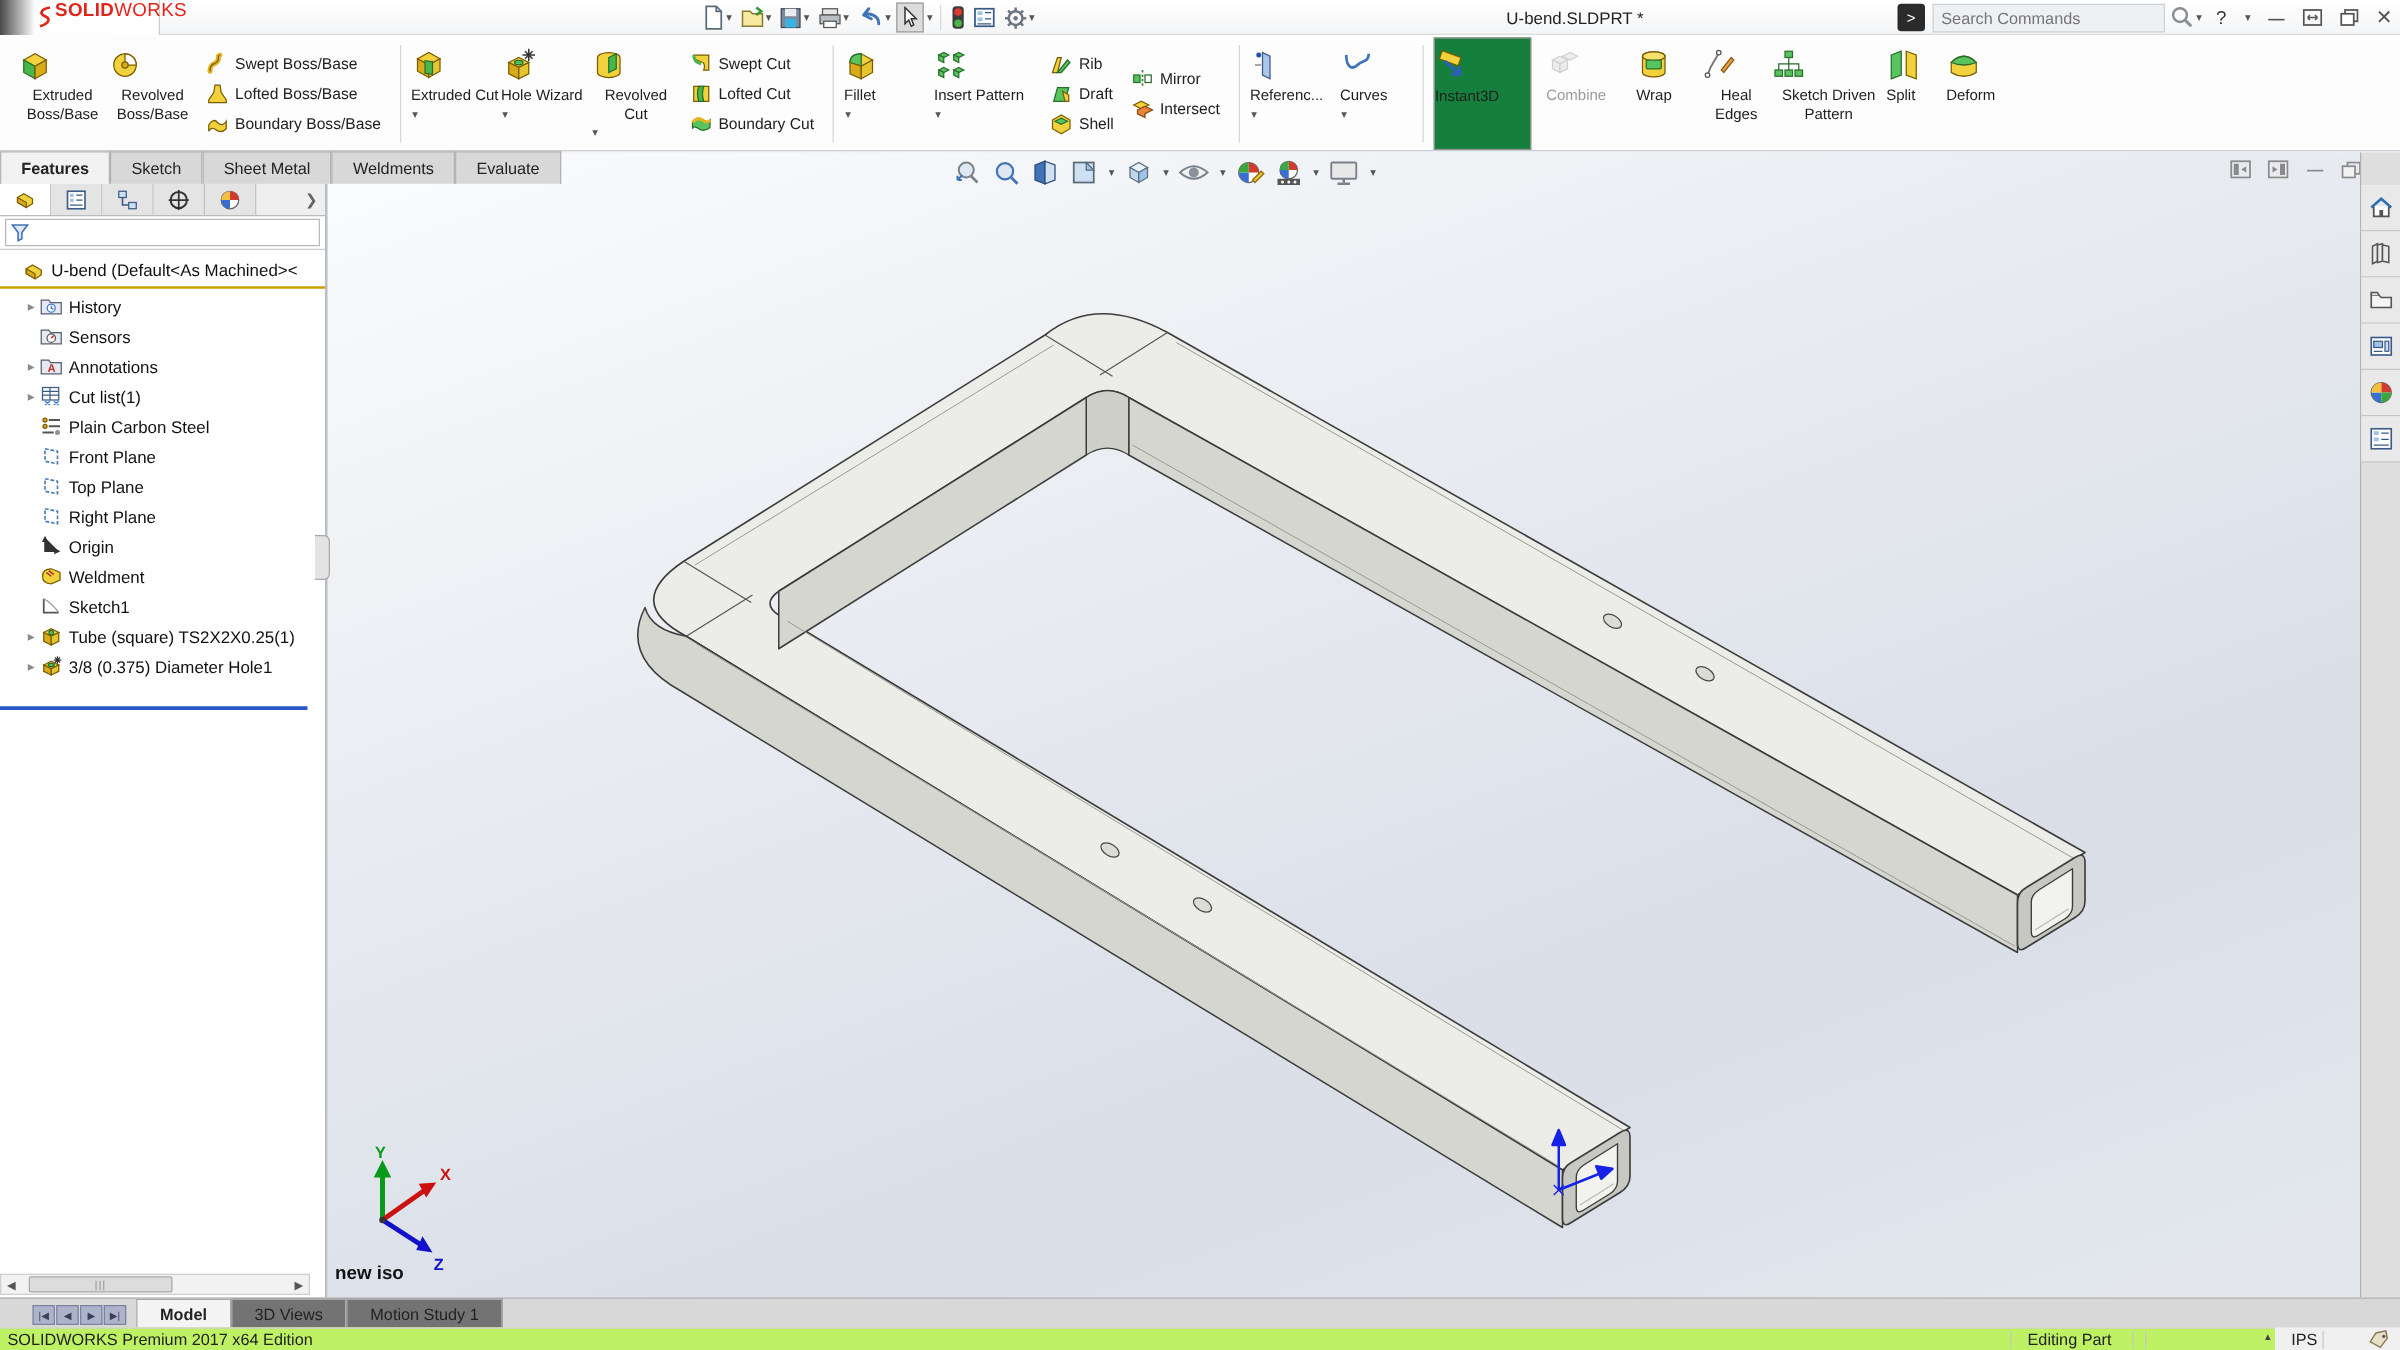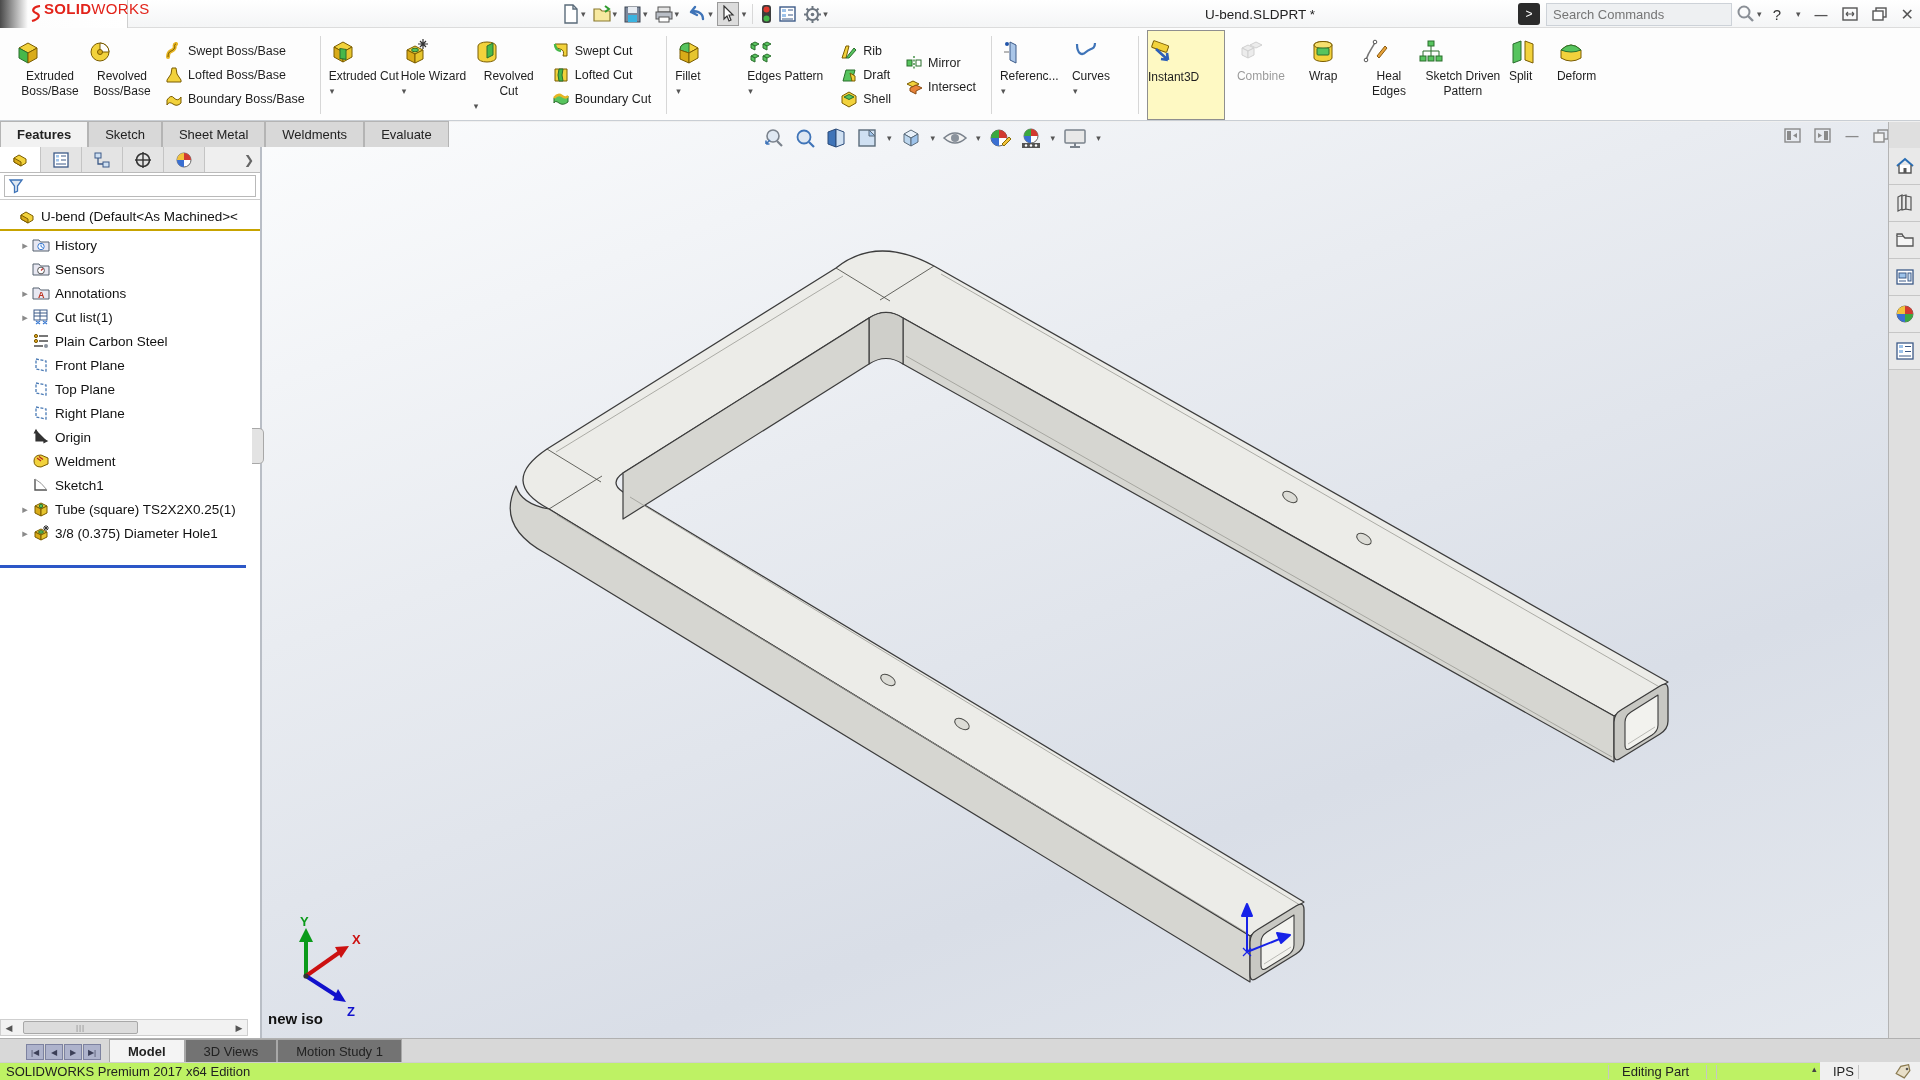--- a/index.html
+++ b/index.html
@@ -36,21 +36,21 @@
     color:#555; font-size:13px; }
 
   
   #ribbon { position:absolute; left:0; top:28px; width:1920px; height:93px;
     background:#fdfdfd; border-bottom:1px solid #c9ced4; display:flex; align-items:stretch; padding:2px 4px 0 8px; }
   .rgroup { display:flex; align-items:stretch; padding:0 6px; }
   .rsep { width:1px; background:#d7d7d7; margin:6px 2px; }
   .rlarge { width:72px; display:flex; flex-direction:column; align-items:flex-start; padding-top:8px;
     font-size:12px; color:#1e1e1e; text-align:center; line-height:1.25; cursor:default; }
   .rlarge .ric { width:28px; height:28px; margin-bottom:3px; }
-  .rlarge.active { background:#fef9c3; border:1px solid #8f8f8f; }
+  .rlarge.active { background:#15803d; border:1px solid #8f8f8f; }
   .rlarge.disabled { opacity:.45; }
   .rstack { display:flex; flex-direction:column; justify-content:center; gap:4px; padding:0 4px; }
   .rsmall { display:flex; align-items:center; gap:5px; font-size:12.5px; color:#1e1e1e; cursor:default; padding:1px 3px; }
   .rsmall .ric { width:18px; height:18px; }
   .rlarge .caret { margin-top:2px; }
 
   
   #cmdtabs { position:absolute; left:0; top:121px; height:26px; display:flex; z-index:5; }
   .ctab { height:26px; padding:0 16px; display:flex; align-items:center; font-size:13px; color:#222;
     background:#d8d8d8; border:1px solid #b4b4b4; border-bottom:none; cursor:default; }
@@ -346,21 +346,21 @@
             <path d="M4,6 L8,4 L12,6 L8,8 Z"></path>
             <path d="M4,6 L8,8 L8,12 L4,10 Z"></path>
             <path d="M16,6 L20,4 L24,6 L20,8 Z"></path>
             <path d="M16,6 L20,8 L20,12 L16,10 Z"></path>
             <path d="M4,18 L8,16 L12,18 L8,20 Z"></path>
             <path d="M4,18 L8,20 L8,24 L4,22 Z"></path>
             <path d="M16,18 L20,16 L24,18 L20,20 Z"></path>
             <path d="M16,18 L20,20 L20,24 L16,22 Z"></path>
           </g>
         </svg>
-      <span>Edges Pattern</span>
+      <span>Insert Pattern</span>
       <span class="caret">▾</span>
     </div>
     <div class="rstack">
       <div class="rsmall">
         <svg class="ric" viewBox="0 0 18 18">
             <path d="M2,16 L6,4 L9,4 L6,16 Z" fill="#f2d23c" stroke="#7a5c00"></path>
             <path d="M6,16 L14,6 L16,8 L9,16 Z" fill="#57c45e" stroke="#2a6e2d"></path>
           </svg>
         <span>Rib</span>
       </div>

